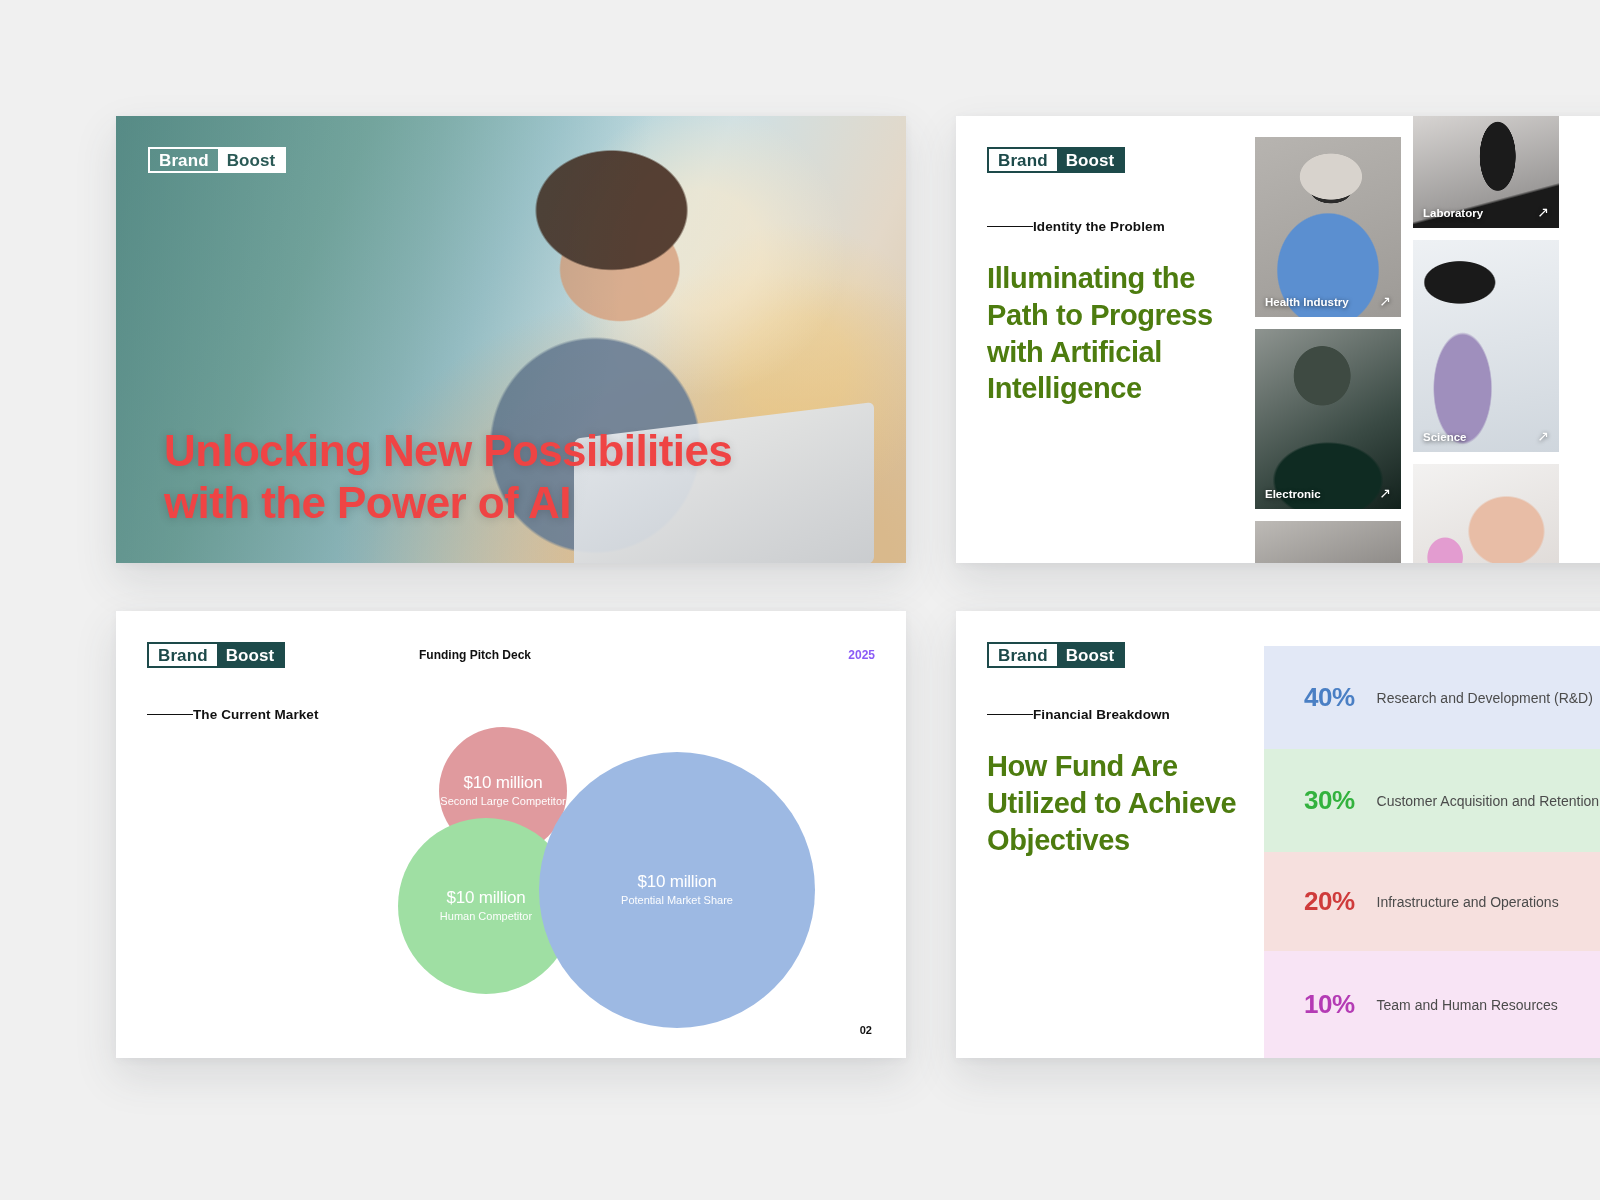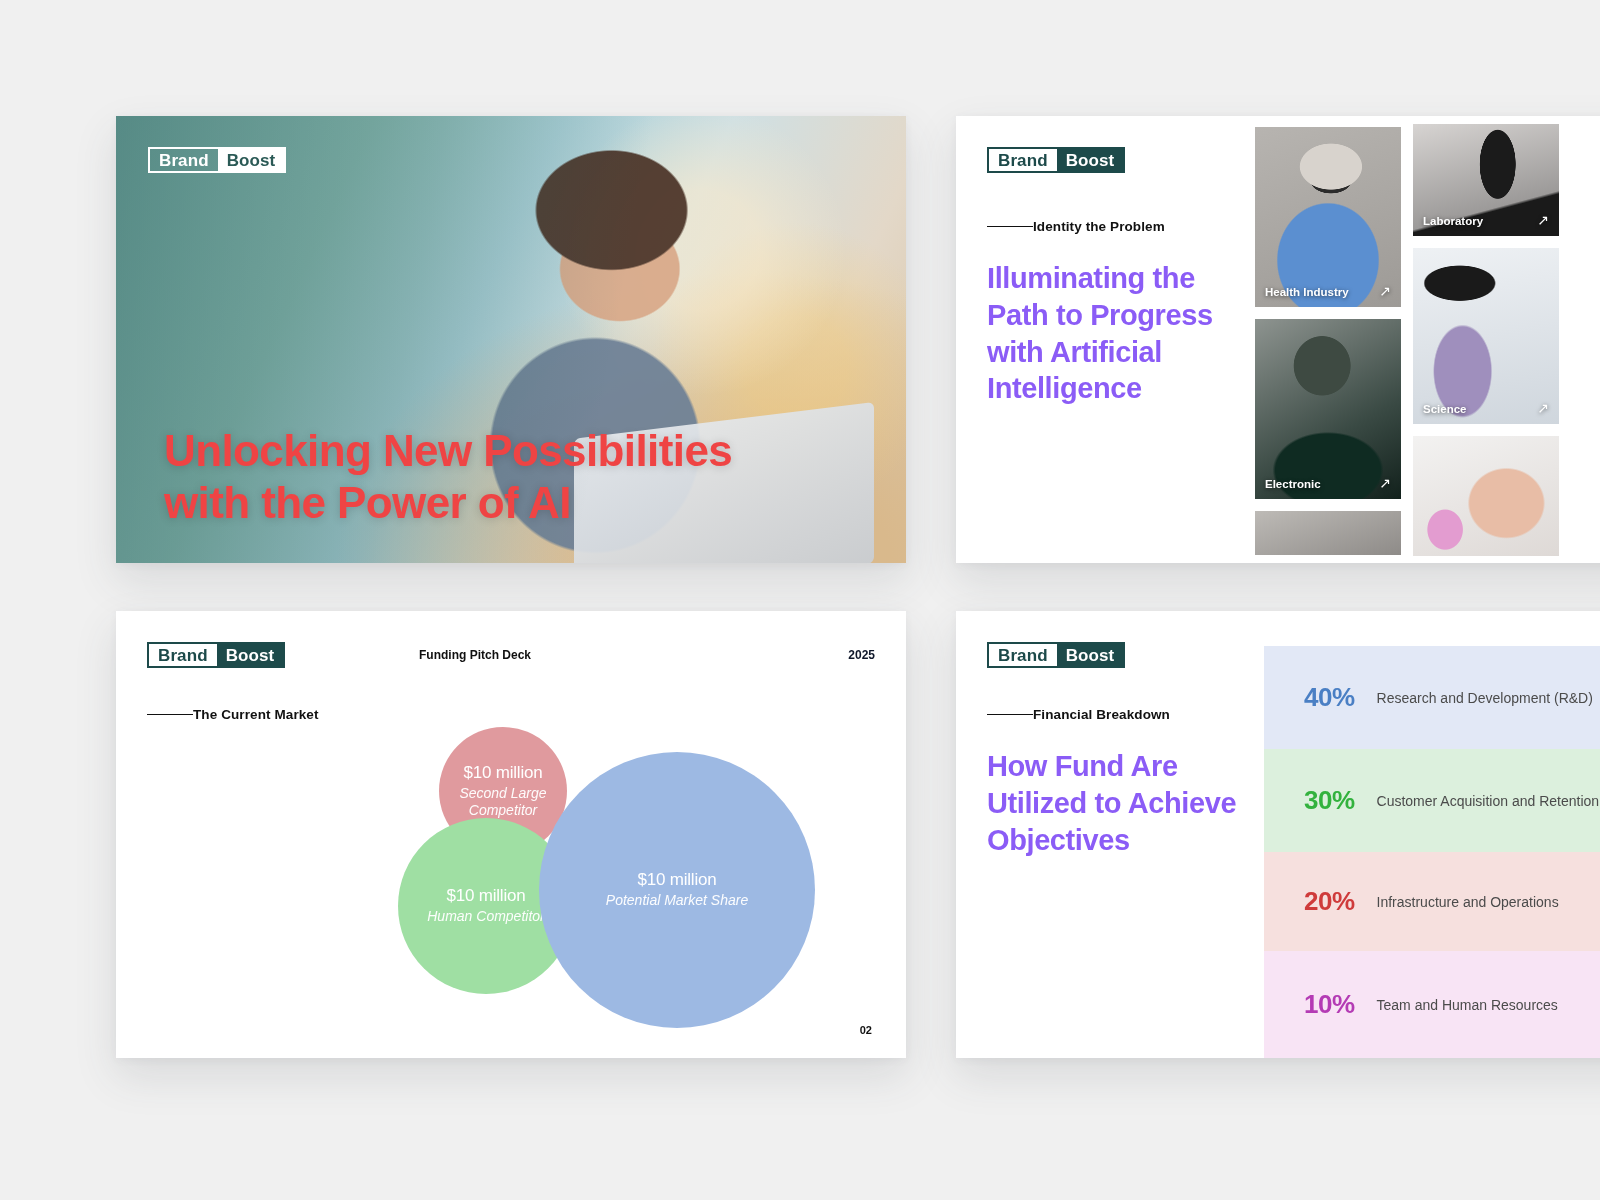--- a/index.html
+++ b/index.html
@@ -74,21 +74,21 @@
   }
 
   
   #slide-problem { left: 956px; top: 116px; width: 790px; height: 447px; }
   .s2-left { position: absolute; left: 31px; top: 31px; width: 270px; }
   .eyebrow { display: flex; align-items: center; gap: 0; margin-bottom: 26px; }
   .eyebrow .rule { width: 46px; height: 1px; background: #111; }
   .eyebrow .etext { font-size: 13.5px; color: #111; letter-spacing: .1px; font-weight: bold; }
   .big-head {
     font-size: 29px; font-weight: 700; line-height: 1.27;
-    color: #8b5cf6; letter-spacing: -.4px;
+    color: #4d7c0f; letter-spacing: -.4px;
   }
   .s2-grid {
     position: absolute; left: 299px; top: 0; right: -100px; bottom: 0;
     display: grid; grid-template-columns: 146px 146px; gap: 12px;
     padding-top: 0;
   }
   .s2-col { display: flex; flex-direction: column; gap: 12px; justify-content: center; }
   .s2-col.a { padding-top: 2px; }
   .s2-col.b { padding-top: 0; }
   .photo-card { position: relative; overflow: hidden; }
@@ -108,45 +108,45 @@
       radial-gradient(ellipse 44% 40% at 50% 74%, #5b8fd0 0 78%, rgba(91,143,208,0) 80%),
       linear-gradient(160deg, #b7b4b0, #9d9a96); }
   .ph-electronic { height: 180px; background:
       radial-gradient(ellipse 26% 22% at 46% 26%, #3e4a42 0 74%, rgba(62,74,66,0) 76%),
       radial-gradient(ellipse 50% 28% at 50% 84%, #0f2b22 0 72%, rgba(15,43,34,0) 76%),
       linear-gradient(150deg, #8e9490, #3a4a44 62%, #12211c); }
   .ph-bottom { height: 44px; background: linear-gradient(160deg, #bdbab6, #8e8b88); }
   .ph-lab { height: 112px; background:
       radial-gradient(ellipse 16% 40% at 58% 36%, #1b1b1b 0 76%, rgba(27,27,27,0) 78%),
       linear-gradient(165deg, #d7d4d2, #9c9a99 70%, #1a1a1a 72%); }
-  .ph-science { height: 176px; background:
+  .ph-science { height: 212px; background:
       radial-gradient(ellipse 34% 14% at 32% 20%, #1a1a1a 0 70%, rgba(26,26,26,0) 73%),
       radial-gradient(ellipse 20% 10% at 36% 18%, #e3b21b 0 62%, rgba(227,178,27,0) 66%),
       radial-gradient(ellipse 26% 34% at 34% 70%, #9f8fbd 0 74%, rgba(159,143,189,0) 78%),
       linear-gradient(170deg, #eef1f4, #cfd6dd); }
   .ph-skin { height: 120px; background:
       radial-gradient(ellipse 34% 38% at 64% 56%, #e8bda6 0 74%, rgba(232,189,166,0) 78%),
       radial-gradient(ellipse 16% 22% at 22% 78%, #e39cd0 0 74%, rgba(227,156,208,0) 78%),
       linear-gradient(160deg, #f3f2f1, #ded9d6); }
 
   
   #slide-market { left: 116px; top: 611px; width: 790px; height: 447px; }
   .topbar { position: absolute; left: 31px; right: 31px; top: 31px; height: 26px; }
   .topbar .logo-wrap { position: absolute; left: 0; top: 0; }
   .topbar .deck { position: absolute; left: 272px; top: 6px; font-size: 12px; font-weight: 700; color: #101010; }
-  .topbar .year { position: absolute; right: 0; top: 6px; font-size: 12px; font-weight: 700; color: #0f172a; }
+  .topbar .year { position: absolute; right: 0; top: 6px; font-size: 12px; font-weight: 700; color: #8b5cf6; }
   .s3-left { position: absolute; left: 31px; top: 96px; width: 250px; }
   .bubbles { position: absolute; left: 282px; top: 90px; width: 480px; height: 320px; }
   .bubble {
     position: absolute; border-radius: 50%;
     display: flex; flex-direction: column; align-items: center; justify-content: center;
     color: #ffffff; text-align: center;
   }
   .bubble .amt { font-size: 17px; font-weight: 400; letter-spacing: -.2px; }
-  .bubble .lbl { font-size: 14px; margin-top: 2px; line-height: 1.25; opacity: .97; font-style: italic; }
+  .bubble .lbl { font-size: 11px; margin-top: 2px; line-height: 1.25; opacity: .97; }
   #bubble-second { width: 128px; height: 128px; left: 41px; top: 26px; }
   #bubble-main   { width: 176px; height: 176px; left: 0px;  top: 117px; }
   #bubble-potential { width: 276px; height: 276px; left: 141px; top: 51px; }
   .pagenum { position: absolute; right: 34px; bottom: 22px; font-size: 11px; font-weight: 700; color: #111; }
 
   
   #slide-finance { left: 956px; top: 611px; width: 790px; height: 447px; }
   .s4-left { position: absolute; left: 31px; top: 96px; width: 255px; }
   .bands { position: absolute; left: 308px; top: 35px; right: -240px; bottom: 0;
            display: flex; flex-direction: column; }

